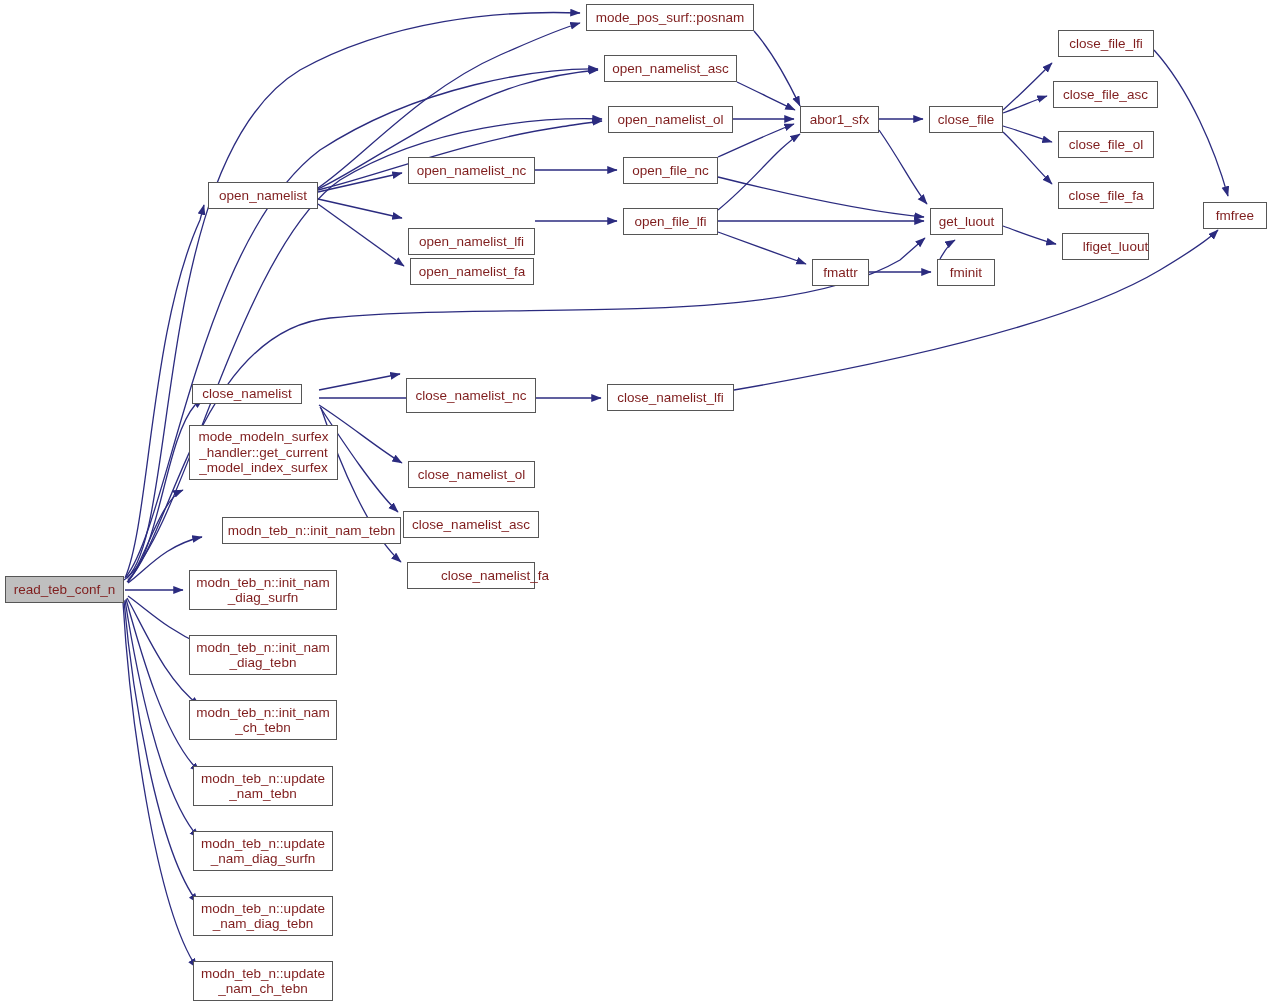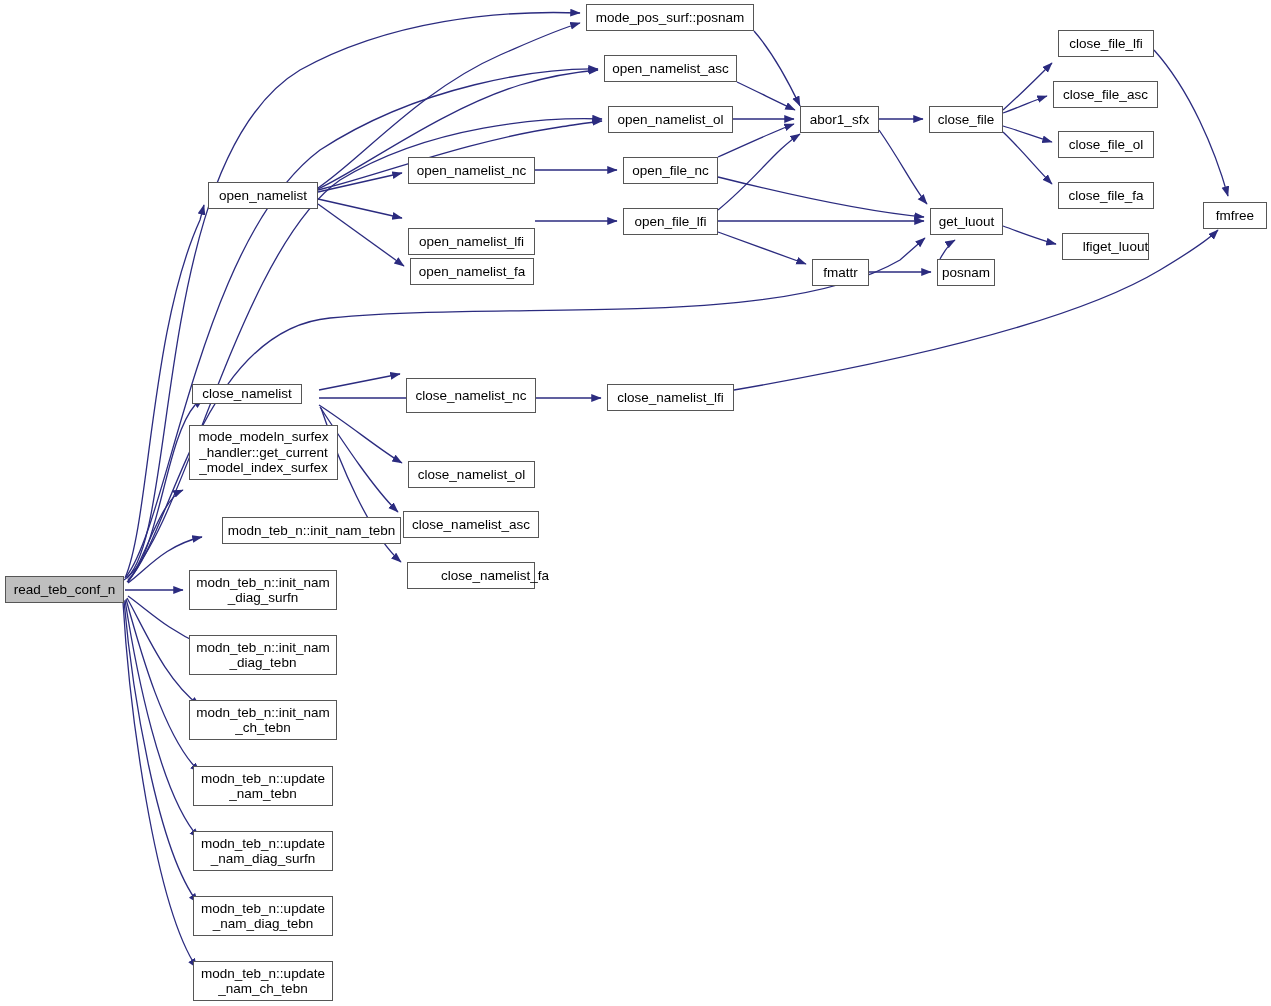--- a/index.html
+++ b/index.html
@@ -16,21 +16,21 @@
     left:0; top:0;
     width:1271px;
     height:1006px;
     pointer-events:none;
   }
   .node{
     position:absolute;
     box-sizing:border-box;
     border:1px solid #565656;
     background:#ffffff;
-    color:#000000;
+    color:#7f1d1d;
     font-size:13.5px;
     line-height:15.4px;
     display:flex;
     align-items:center;
     justify-content:center;
     text-align:center;
     white-space:pre;
     letter-spacing:0px;
     z-index:5;
   }
@@ -111,21 +111,21 @@
       <div class="node" style="left: 623px; top: 208px; width: 95px; height: 27px;">open_file_lfi</div>
       <div class="node" style="left: 800px; top: 106px; width: 79px; height: 27px;">abor1_sfx</div>
       <div class="node" style="left: 929px; top: 106px; width: 74px; height: 27px;">close_file</div>
       <div class="node" style="left: 1058px; top: 30px; width: 96px; height: 27px;">close_file_lfi</div>
       <div class="node" style="left: 1053px; top: 81px; width: 105px; height: 27px;">close_file_asc</div>
       <div class="node" style="left: 1058px; top: 131px; width: 96px; height: 27px;">close_file_ol</div>
       <div class="node" style="left: 1058px; top: 182px; width: 96px; height: 27px;">close_file_fa</div>
       <div class="node" style="left: 930px; top: 208px; width: 73px; height: 27px;">get_luout</div>
       <div class="node" style="left: 1062px; top: 233px; width: 87px; height: 27px; padding-left: 20px;">lfiget_luout</div>
       <div class="node" style="left: 812px; top: 259px; width: 57px; height: 27px;">fmattr</div>
-      <div class="node" style="left: 937px; top: 259px; width: 58px; height: 27px;">posnam</div>
+      <div class="node" style="left: 937px; top: 259px; width: 58px; height: 27px;">fminit</div>
       <div class="node" style="left: 1203px; top: 202px; width: 64px; height: 27px;">fmfree</div>
       <div class="node" style="left: 192px; top: 384px; width: 110px; height: 20px;">close_namelist</div>
       <div class="node" style="left: 406px; top: 378px; width: 130px; height: 35px;">close_namelist_nc</div>
       <div class="node" style="left: 607px; top: 384px; width: 127px; height: 27px;">close_namelist_lfi</div>
       <div class="node" style="left: 408px; top: 461px; width: 127px; height: 27px;">close_namelist_ol</div>
       <div class="node" style="left: 403px; top: 511px; width: 136px; height: 27px;">close_namelist_asc</div>
       <div class="node" style="left: 407px; top: 562px; width: 128px; height: 27px; padding-left: 48px;">close_namelist_fa</div>
       <div class="node" style="left: 189px; top: 425px; width: 149px; height: 55px;">mode_modeln_surfex
 _handler::get_current
 _model_index_surfex</div>

